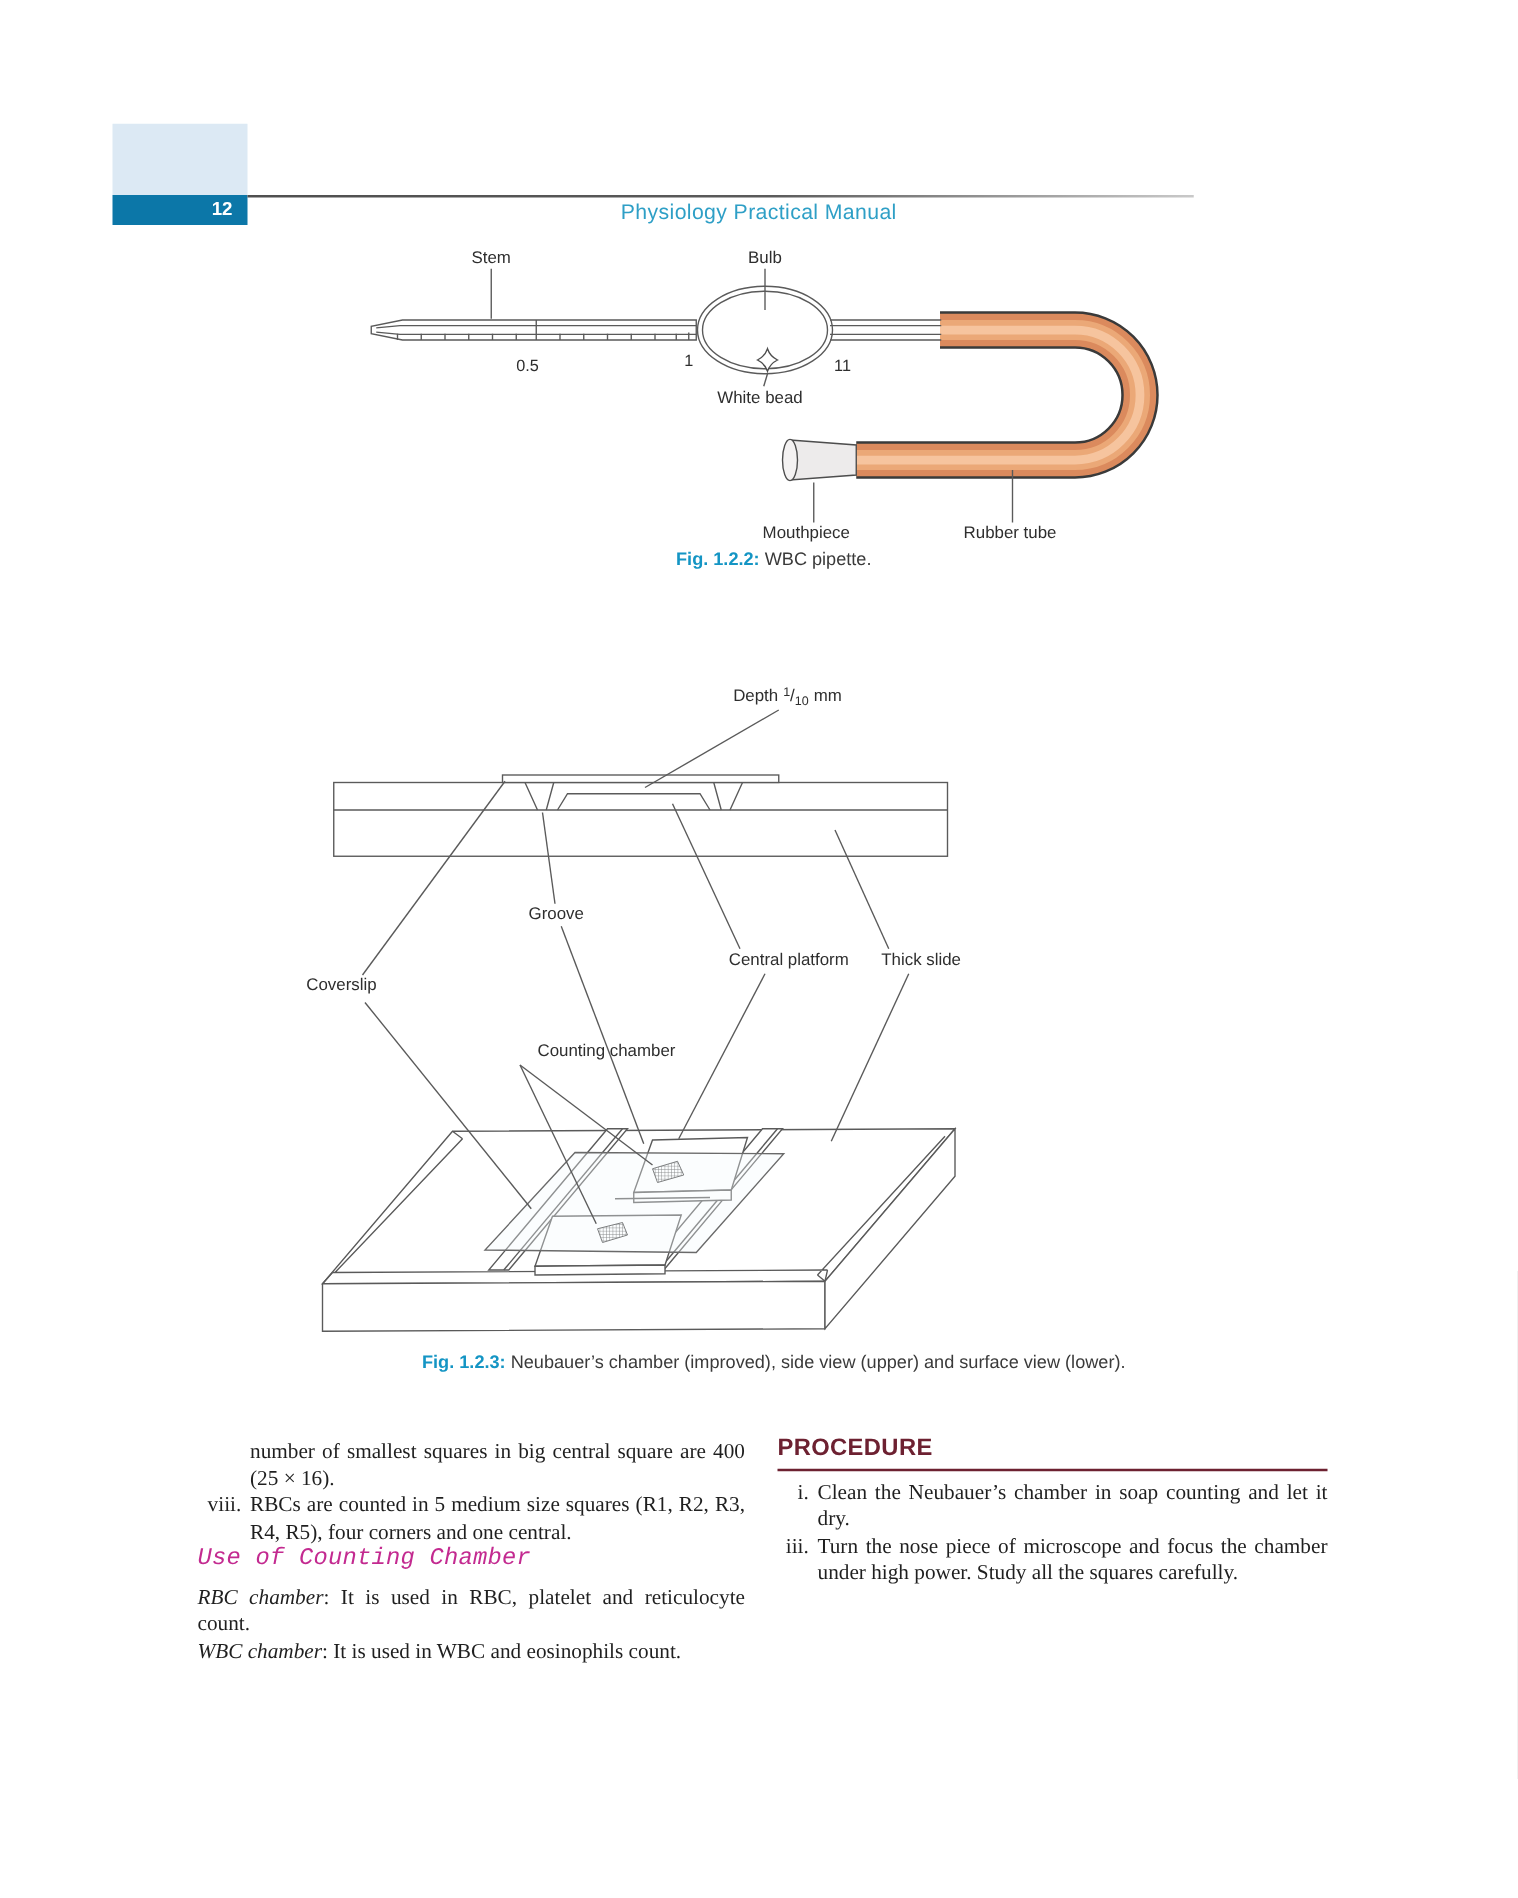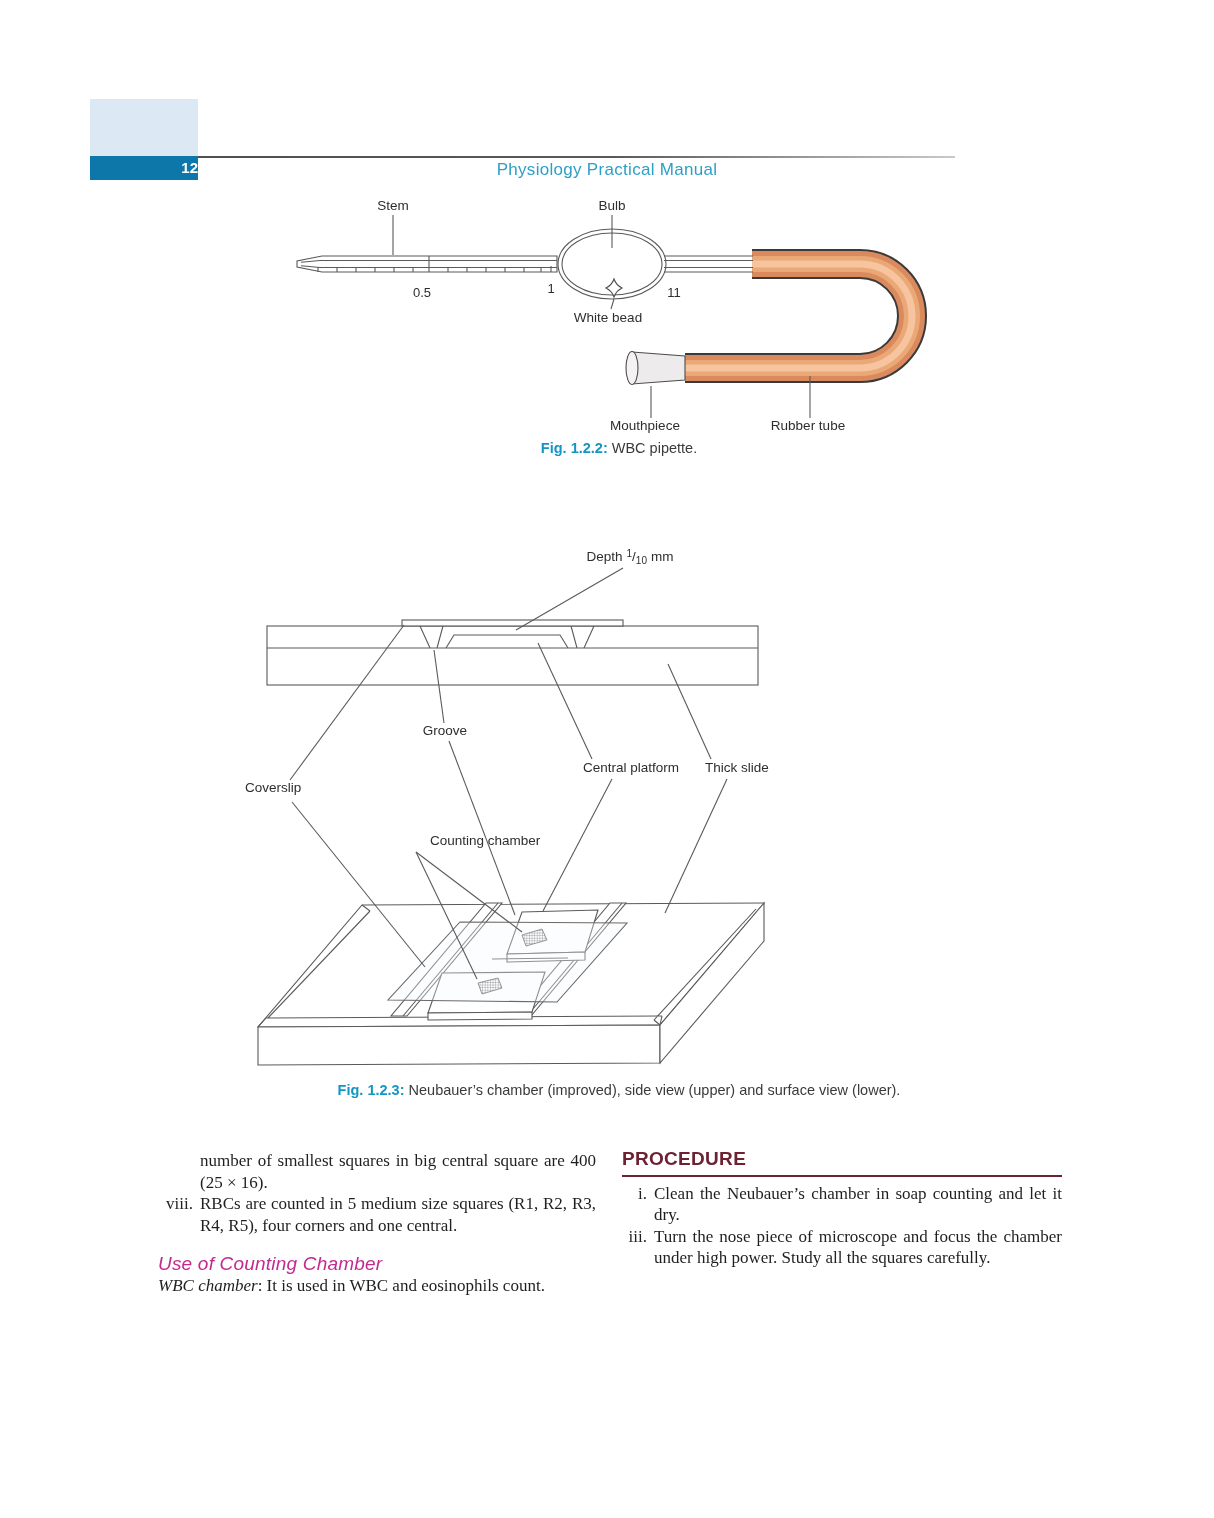--- a/index.html
+++ b/index.html
@@ -6,21 +6,21 @@
   .page{
     position:relative;width:1214px;height:1518px;background:#ffffff;
     font-family:"Liberation Serif",serif;color:#1f1f1f;overflow:hidden;
     margin:0 auto;
   }
   
   .corner-box{position:absolute;left:90px;top:99px;width:108px;height:57px;background:#dce9f4;}
   .num-bar{
     position:absolute;left:90px;top:156px;width:108px;height:24px;background:#0c77a8;
     color:#fff;font-family:"Liberation Sans",sans-serif;font-weight:bold;font-size:15px;
-    line-height:24px;text-align:right;box-sizing:border-box;padding-right:0;
+    line-height:24px;text-align:right;box-sizing:border-box;padding-right:12px;
   }
   .head-rule{position:absolute;left:198px;top:156px;width:757px;height:2px;
     background:linear-gradient(to right,#4f4f4f 0%,#5a5a5a 55%,#c9c9c9 100%);}
   .head-title{
     position:absolute;left:0;top:160px;width:1214px;text-align:center;
     font-family:"Liberation Sans",sans-serif;font-size:17px;color:#2e9fc6;letter-spacing:.3px;
   }
   
   .fig1{position:absolute;left:270px;top:196px;width:680px;height:262px;}
   .fig2{position:absolute;left:230px;top:540px;width:750px;height:535px;}
@@ -37,21 +37,21 @@
   .whitefill{fill:#ffffff;}
   
   .col{position:absolute;font-size:17px;line-height:21.5px;}
   .col-left{left:158px;top:1150px;width:438px;}
   .col-right{left:622px;top:1148px;width:440px;}
   .li{display:flex;justify-content:space-between;}
   .li .marker{flex:0 0 42px;text-align:right;padding-right:7px;box-sizing:border-box;}
   .li .txt{flex:1;text-align:justify;}
   .col-right .li .marker{flex:0 0 32px;padding-right:7px;}
   .subheading{
-    margin-top:17px;font-family:Liberation Sans, sans-serif;font-style:italic;
+    margin-top:0;font-family:Liberation Mono, monospace;font-style:italic;
     font-size:19px;color:#c32a90;letter-spacing:.2px;
   }
   .definition{margin-top:9px;text-align:justify;}
   .definition .term{font-style:italic;}
   .proc-heading{
     font-family:"Liberation Sans",sans-serif;font-weight:bold;font-size:19px;
     color:#6d2131;letter-spacing:.3px;
   }
   .proc-rule{height:2px;background:#6d2131;margin:5px 0 6px 0;}
 </style>
@@ -195,20 +195,23 @@
       <span class="marker"></span>
       <span class="txt">number of smallest squares in big central square are 400 (25 × 16).</span>
     </div>
     <div class="li">
       <span class="marker">viii.</span>
       <span class="txt">RBCs are counted in 5 medium size squares (R1, R2, R3, R4, R5), four corners and one central.</span>
     </div>
 
     <div class="subheading">Use of Counting Chamber</div>
 
+    <div class="definition">
+      <span class="term">RBC chamber</span><span>: It is used in RBC, platelet and reticulo­cyte count.</span>
+    </div>
     <div class="definition" style="margin-top:0;">
       <span class="term">WBC chamber</span><span>: It is used in WBC and eosinophils count.</span>
     </div>
   </div>
 
   <div class="col col-right">
     <div class="proc-heading">PROCEDURE</div>
     <div class="proc-rule"></div>
 
     <div class="li">

